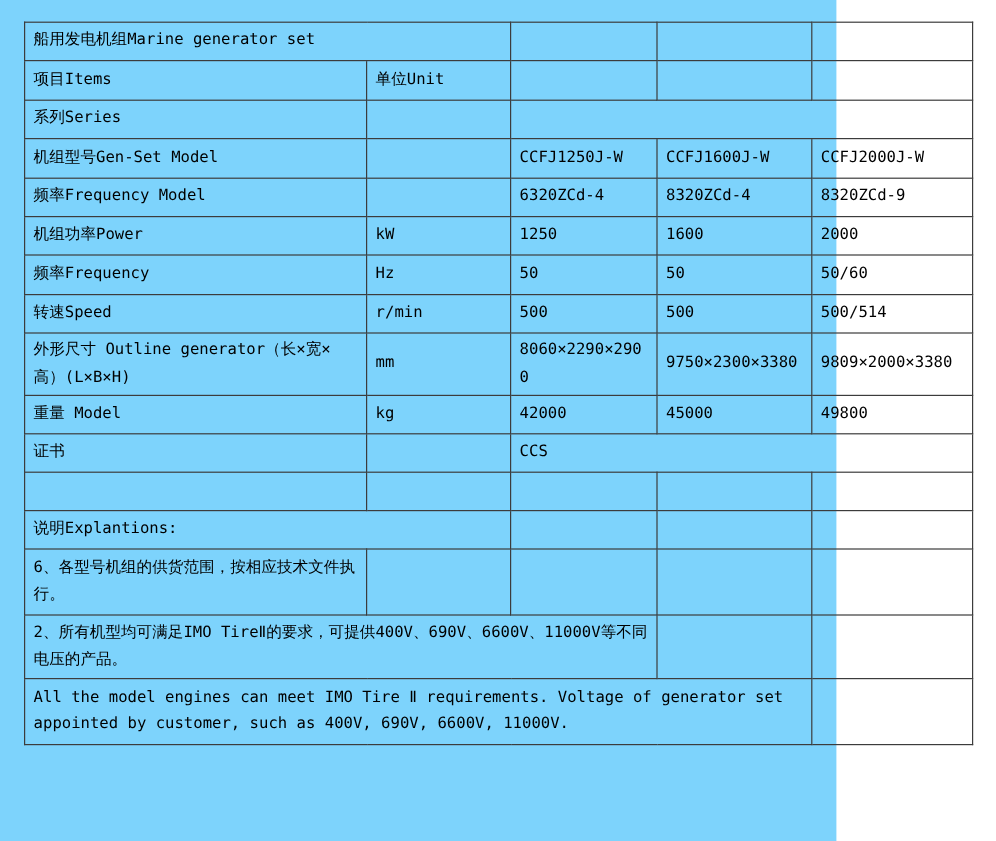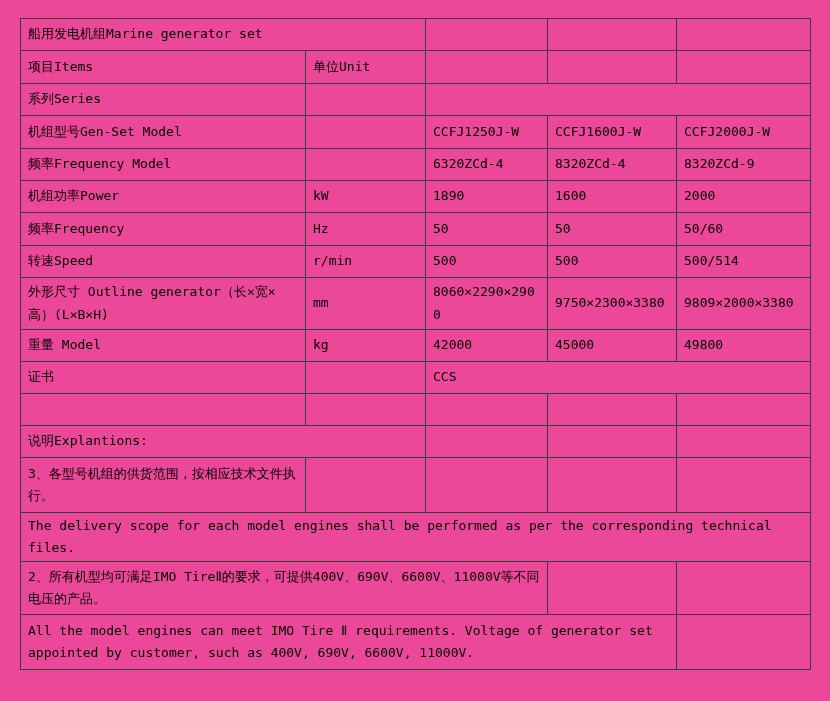--- a/index.html
+++ b/index.html
@@ -5,23 +5,23 @@
   html, body {
     margin: 0;
     padding: 0;
     background: #ffffff;
     width: 830px;
     height: 701px;
     overflow: hidden;
   }
   .sheet {
     position: relative;
-    width: 830px;
+    width: 697px;
     height: 701px;
-    background: #ec4899;
+    background: #7dd3fc;
     font-family: "DejaVu Sans Mono", "Liberation Mono", monospace;
     color: #000000;
   }
   table.spec-table {
     position: absolute;
     left: 20px;
     top: 18px;
     width: 790px;
     border-collapse: collapse;
     table-layout: fixed;
@@ -90,21 +90,21 @@
       <td>频率Frequency Model</td>
       <td></td>
       <td>6320ZCd-4</td>
       <td>8320ZCd-4</td>
       <td>8320ZCd-9</td>
     </tr>
 
     <tr class="h32">
       <td>机组功率Power</td>
       <td>kW</td>
-      <td>1890</td>
+      <td>1250</td>
       <td>1600</td>
       <td>2000</td>
     </tr>
 
     <tr class="h33">
       <td>频率Frequency</td>
       <td>Hz</td>
       <td>50</td>
       <td>50</td>
       <td>50/60</td>
@@ -150,30 +150,27 @@
     </tr>
 
     <tr class="h32">
       <td colspan="2">说明Explantions:</td>
       <td></td>
       <td></td>
       <td></td>
     </tr>
 
     <tr class="h55">
-      <td>3、各型号机组的供货范围，按相应技术文件执行。</td>
+      <td>6、各型号机组的供货范围，按相应技术文件执行。</td>
       <td></td>
       <td></td>
       <td></td>
       <td></td>
     </tr>
 
-    <tr class="h32">
-      <td colspan="5">The delivery scope for each model engines shall be performed as per the corresponding technical files.</td>
-    </tr>
 
     <tr class="h53">
       <td colspan="3">2、所有机型均可满足IMO TireⅡ的要求，可提供400V、690V、6600V、11000V等不同电压的产品。</td>
       <td></td>
       <td></td>
     </tr>
 
     <tr class="h55">
       <td colspan="4">All the model engines can meet IMO Tire Ⅱ requirements. Voltage of generator set appointed by customer, such as 400V, 690V, 6600V, 11000V.</td>
       <td></td>

